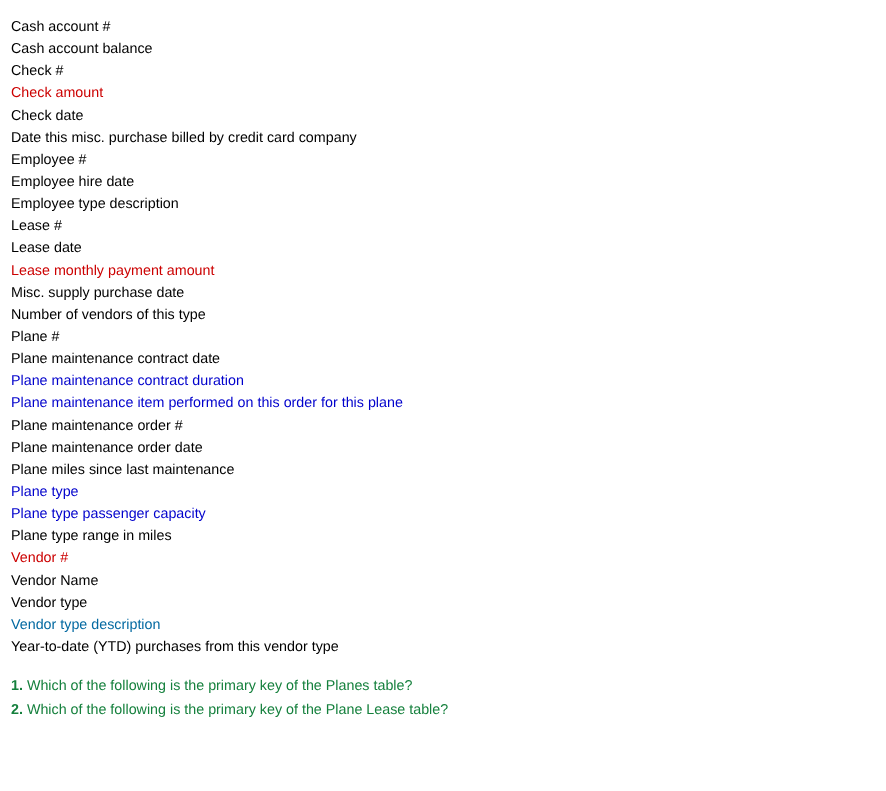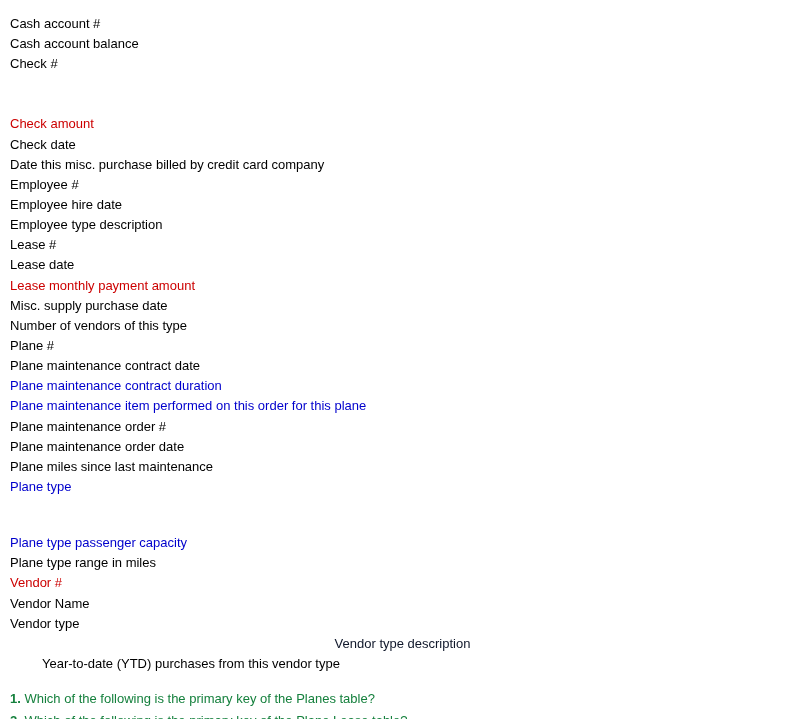--- a/index.html
+++ b/index.html
@@ -45,44 +45,44 @@
   </style>
 </head>
 <body>
 
 <div class="attributes-header"></div>
 
 <div class="attr-list">
 <span class="attr-item" style="color: rgb(0, 0, 0);">Cash account #</span>
     <span class="attr-item" style="color: rgb(0, 0, 0);">Cash account balance</span>
     <span class="attr-item" style="color: rgb(0, 0, 0);">Check #</span>
-    <span class="attr-item" style="color: rgb(204, 0, 0); margin-top: 40px;">Check amount</span>
+    <span class="attr-item" style="color: rgb(204, 0, 0);">Check amount</span>
     <span class="attr-item" style="color: rgb(0, 0, 0);">Check date</span>
     <span class="attr-item" style="color: rgb(0, 0, 0);">Date this misc. purchase billed by credit card company</span>
     <span class="attr-item" style="color: rgb(0, 0, 0);">Employee #</span>
     <span class="attr-item" style="color: rgb(0, 0, 0);">Employee hire date</span>
     <span class="attr-item" style="color: rgb(0, 0, 0);">Employee type description</span>
     <span class="attr-item" style="color: rgb(0, 0, 0);">Lease #</span>
     <span class="attr-item" style="color: rgb(0, 0, 0);">Lease date</span>
     <span class="attr-item" style="color: rgb(204, 0, 0);">Lease monthly payment amount</span>
     <span class="attr-item" style="color: rgb(0, 0, 0);">Misc. supply purchase date</span>
     <span class="attr-item" style="color: rgb(0, 0, 0);">Number of vendors of this type</span>
     <span class="attr-item" style="color: rgb(0, 0, 0);">Plane #</span>
     <span class="attr-item" style="color: rgb(0, 0, 0);">Plane maintenance contract date</span>
     <span class="attr-item" style="color: rgb(0, 0, 204);">Plane maintenance contract duration</span>
     <span class="attr-item" style="color: rgb(0, 0, 204);">Plane maintenance item performed on this order for this plane</span>
     <span class="attr-item" style="color: rgb(0, 0, 0);">Plane maintenance order #</span>
     <span class="attr-item" style="color: rgb(0, 0, 0);">Plane maintenance order date</span>
     <span class="attr-item" style="color: rgb(0, 0, 0);">Plane miles since last maintenance</span>
     <span class="attr-item" style="color: rgb(0, 0, 204);">Plane type</span>
-    <span class="attr-item" style="color: rgb(0, 0, 204); margin-top: 36px;">Plane type passenger capacity</span>
+    <span class="attr-item" style="color: rgb(0, 0, 204);">Plane type passenger capacity</span>
     <span class="attr-item" style="color: rgb(0, 0, 0);">Plane type range in miles</span>
     <span class="attr-item" style="color: rgb(204, 0, 0);">Vendor #</span>
     <span class="attr-item" style="color: rgb(0, 0, 0);">Vendor Name</span>
     <span class="attr-item" style="color: rgb(0, 0, 0);">Vendor type</span>
-    <span class="attr-item" style="color: #0f172a; text-align: center;">Vendor type description</span>
-    <span class="attr-item" style="color: rgb(0, 0, 0); margin-left: 32px;">Year-to-date (YTD) purchases from this vendor type</span>
+    <span class="attr-item" style="color: #0369a1;">Vendor type description</span>
+    <span class="attr-item" style="color: rgb(0, 0, 0);">Year-to-date (YTD) purchases from this vendor type</span>
   </div>
 
 <div class="questions-section">
 <span class="question-item"><span class="q-number">1. </span>Which of the following is the primary key of the Planes table?</span>
     <span class="question-item"><span class="q-number">2. </span>Which of the following is the primary key of the Plane Lease table?</span>
   </div>
 
 </body></html>

